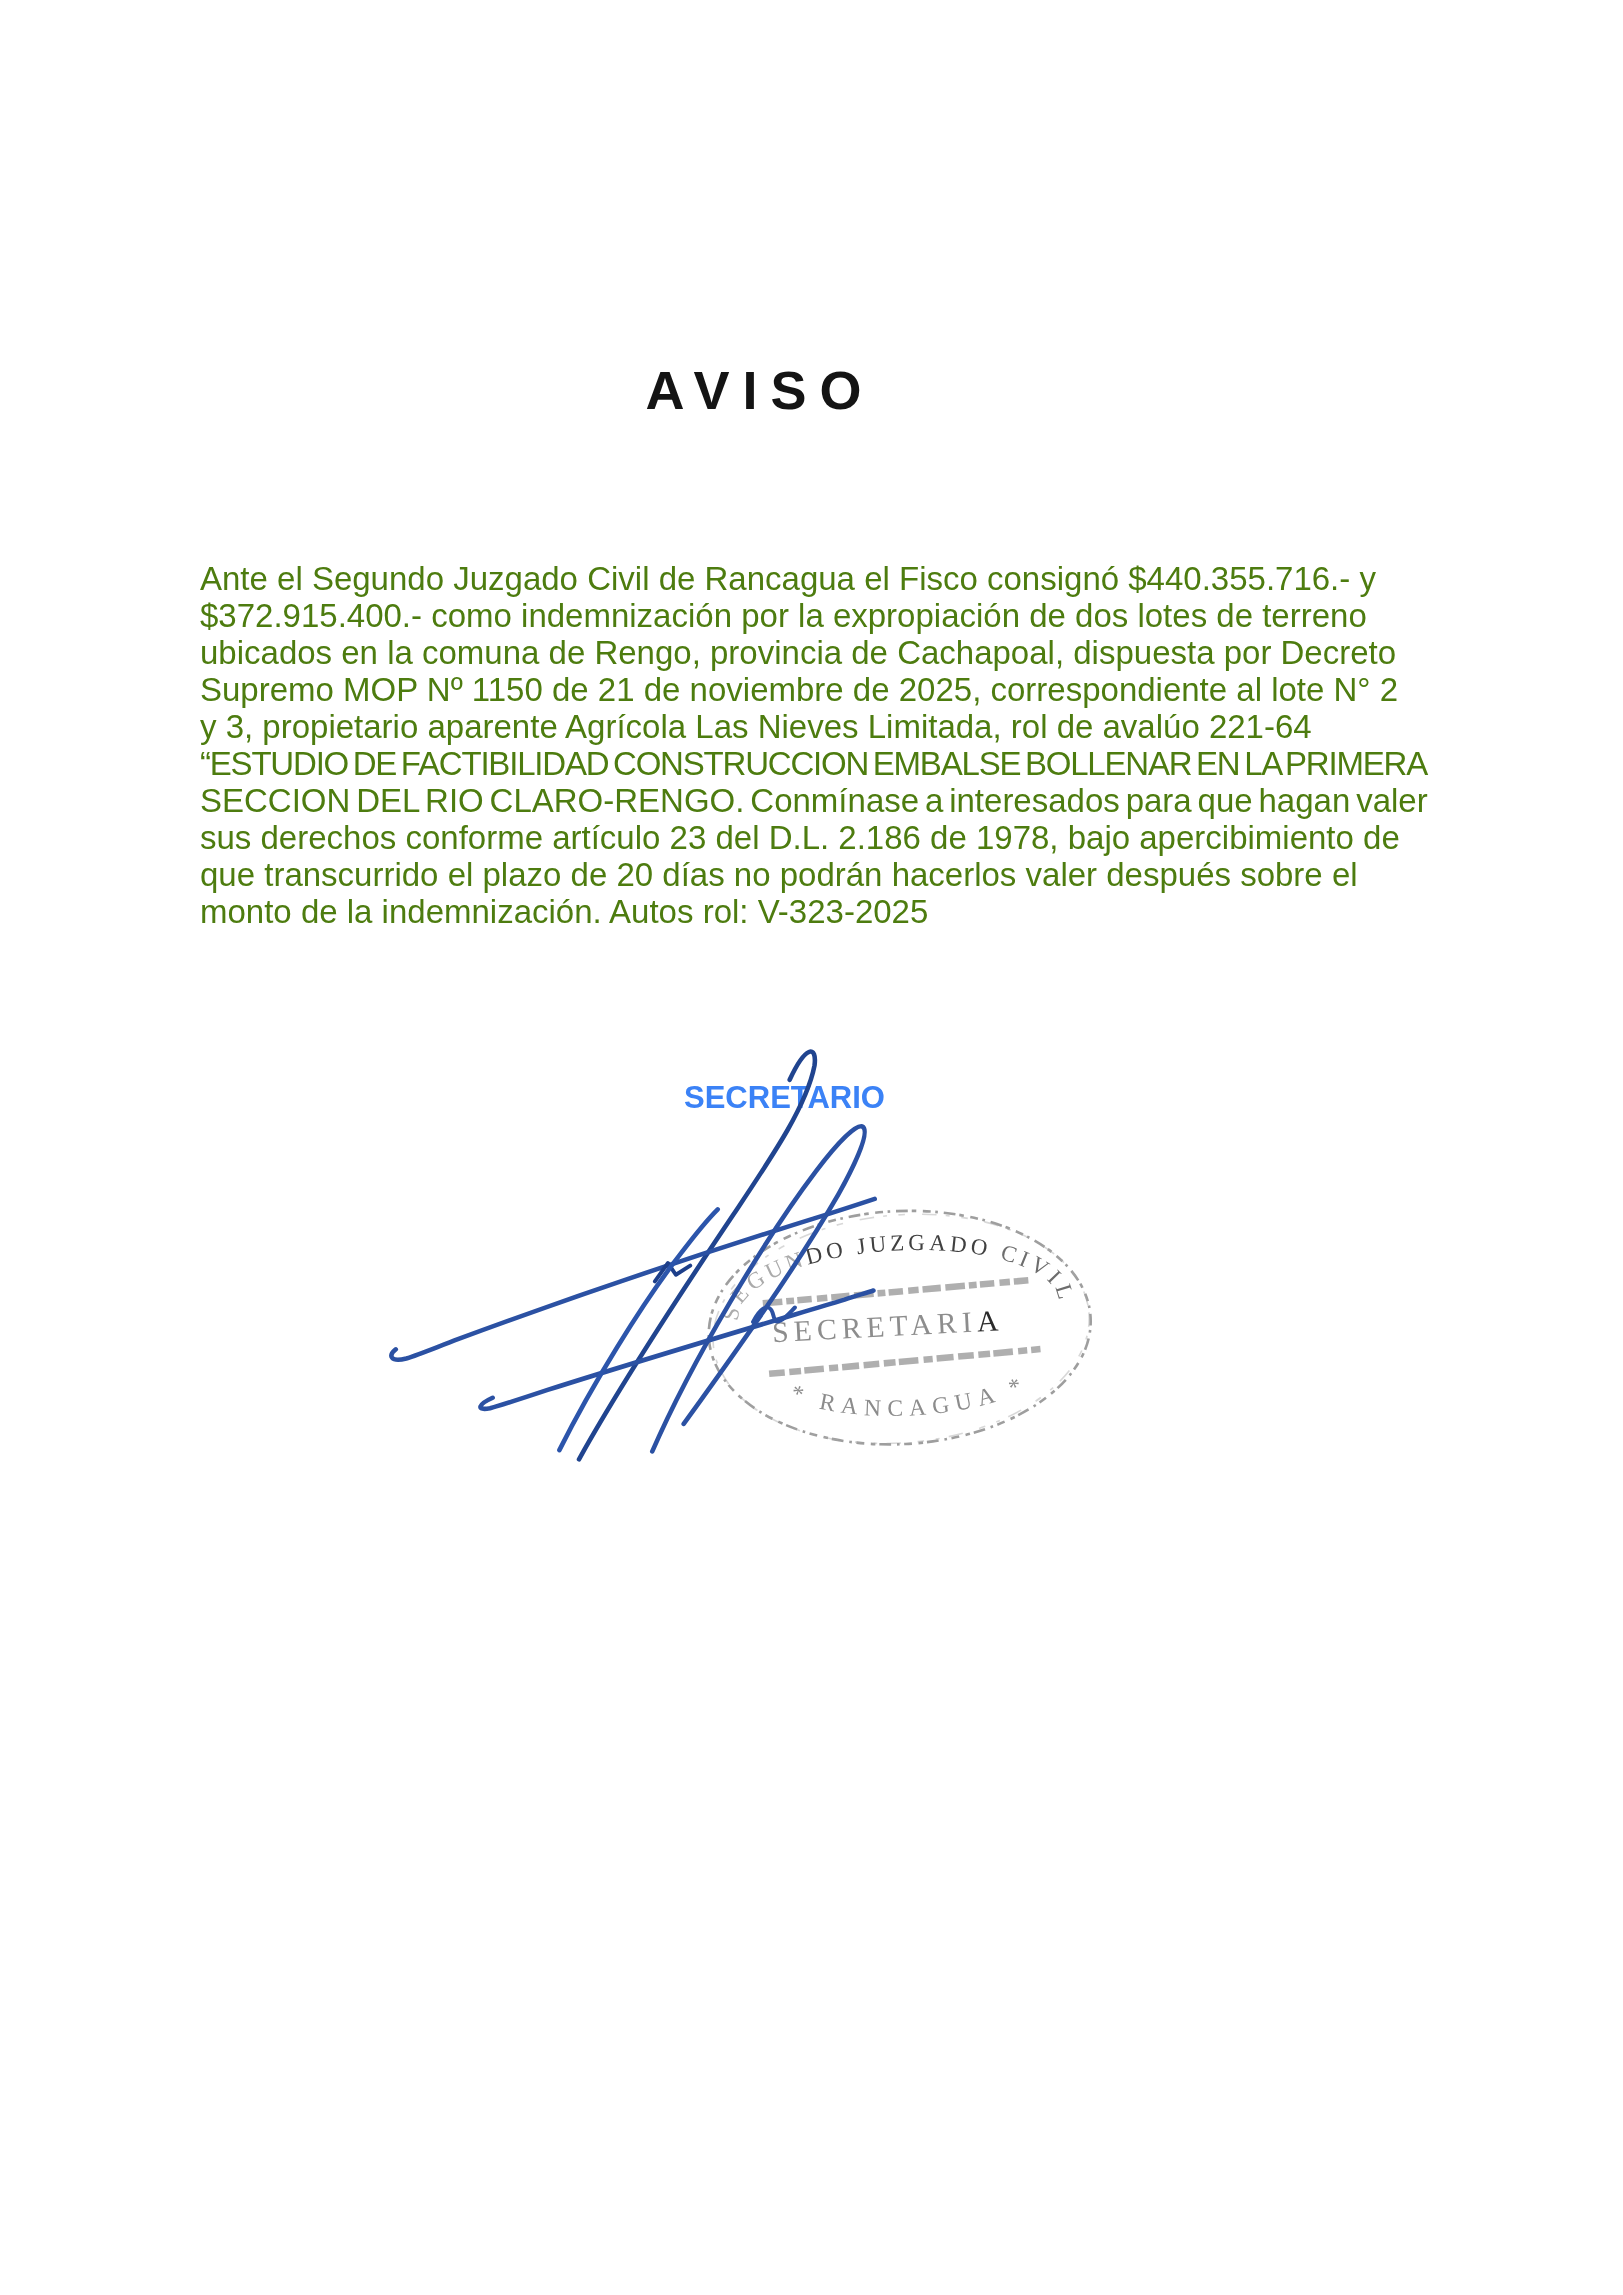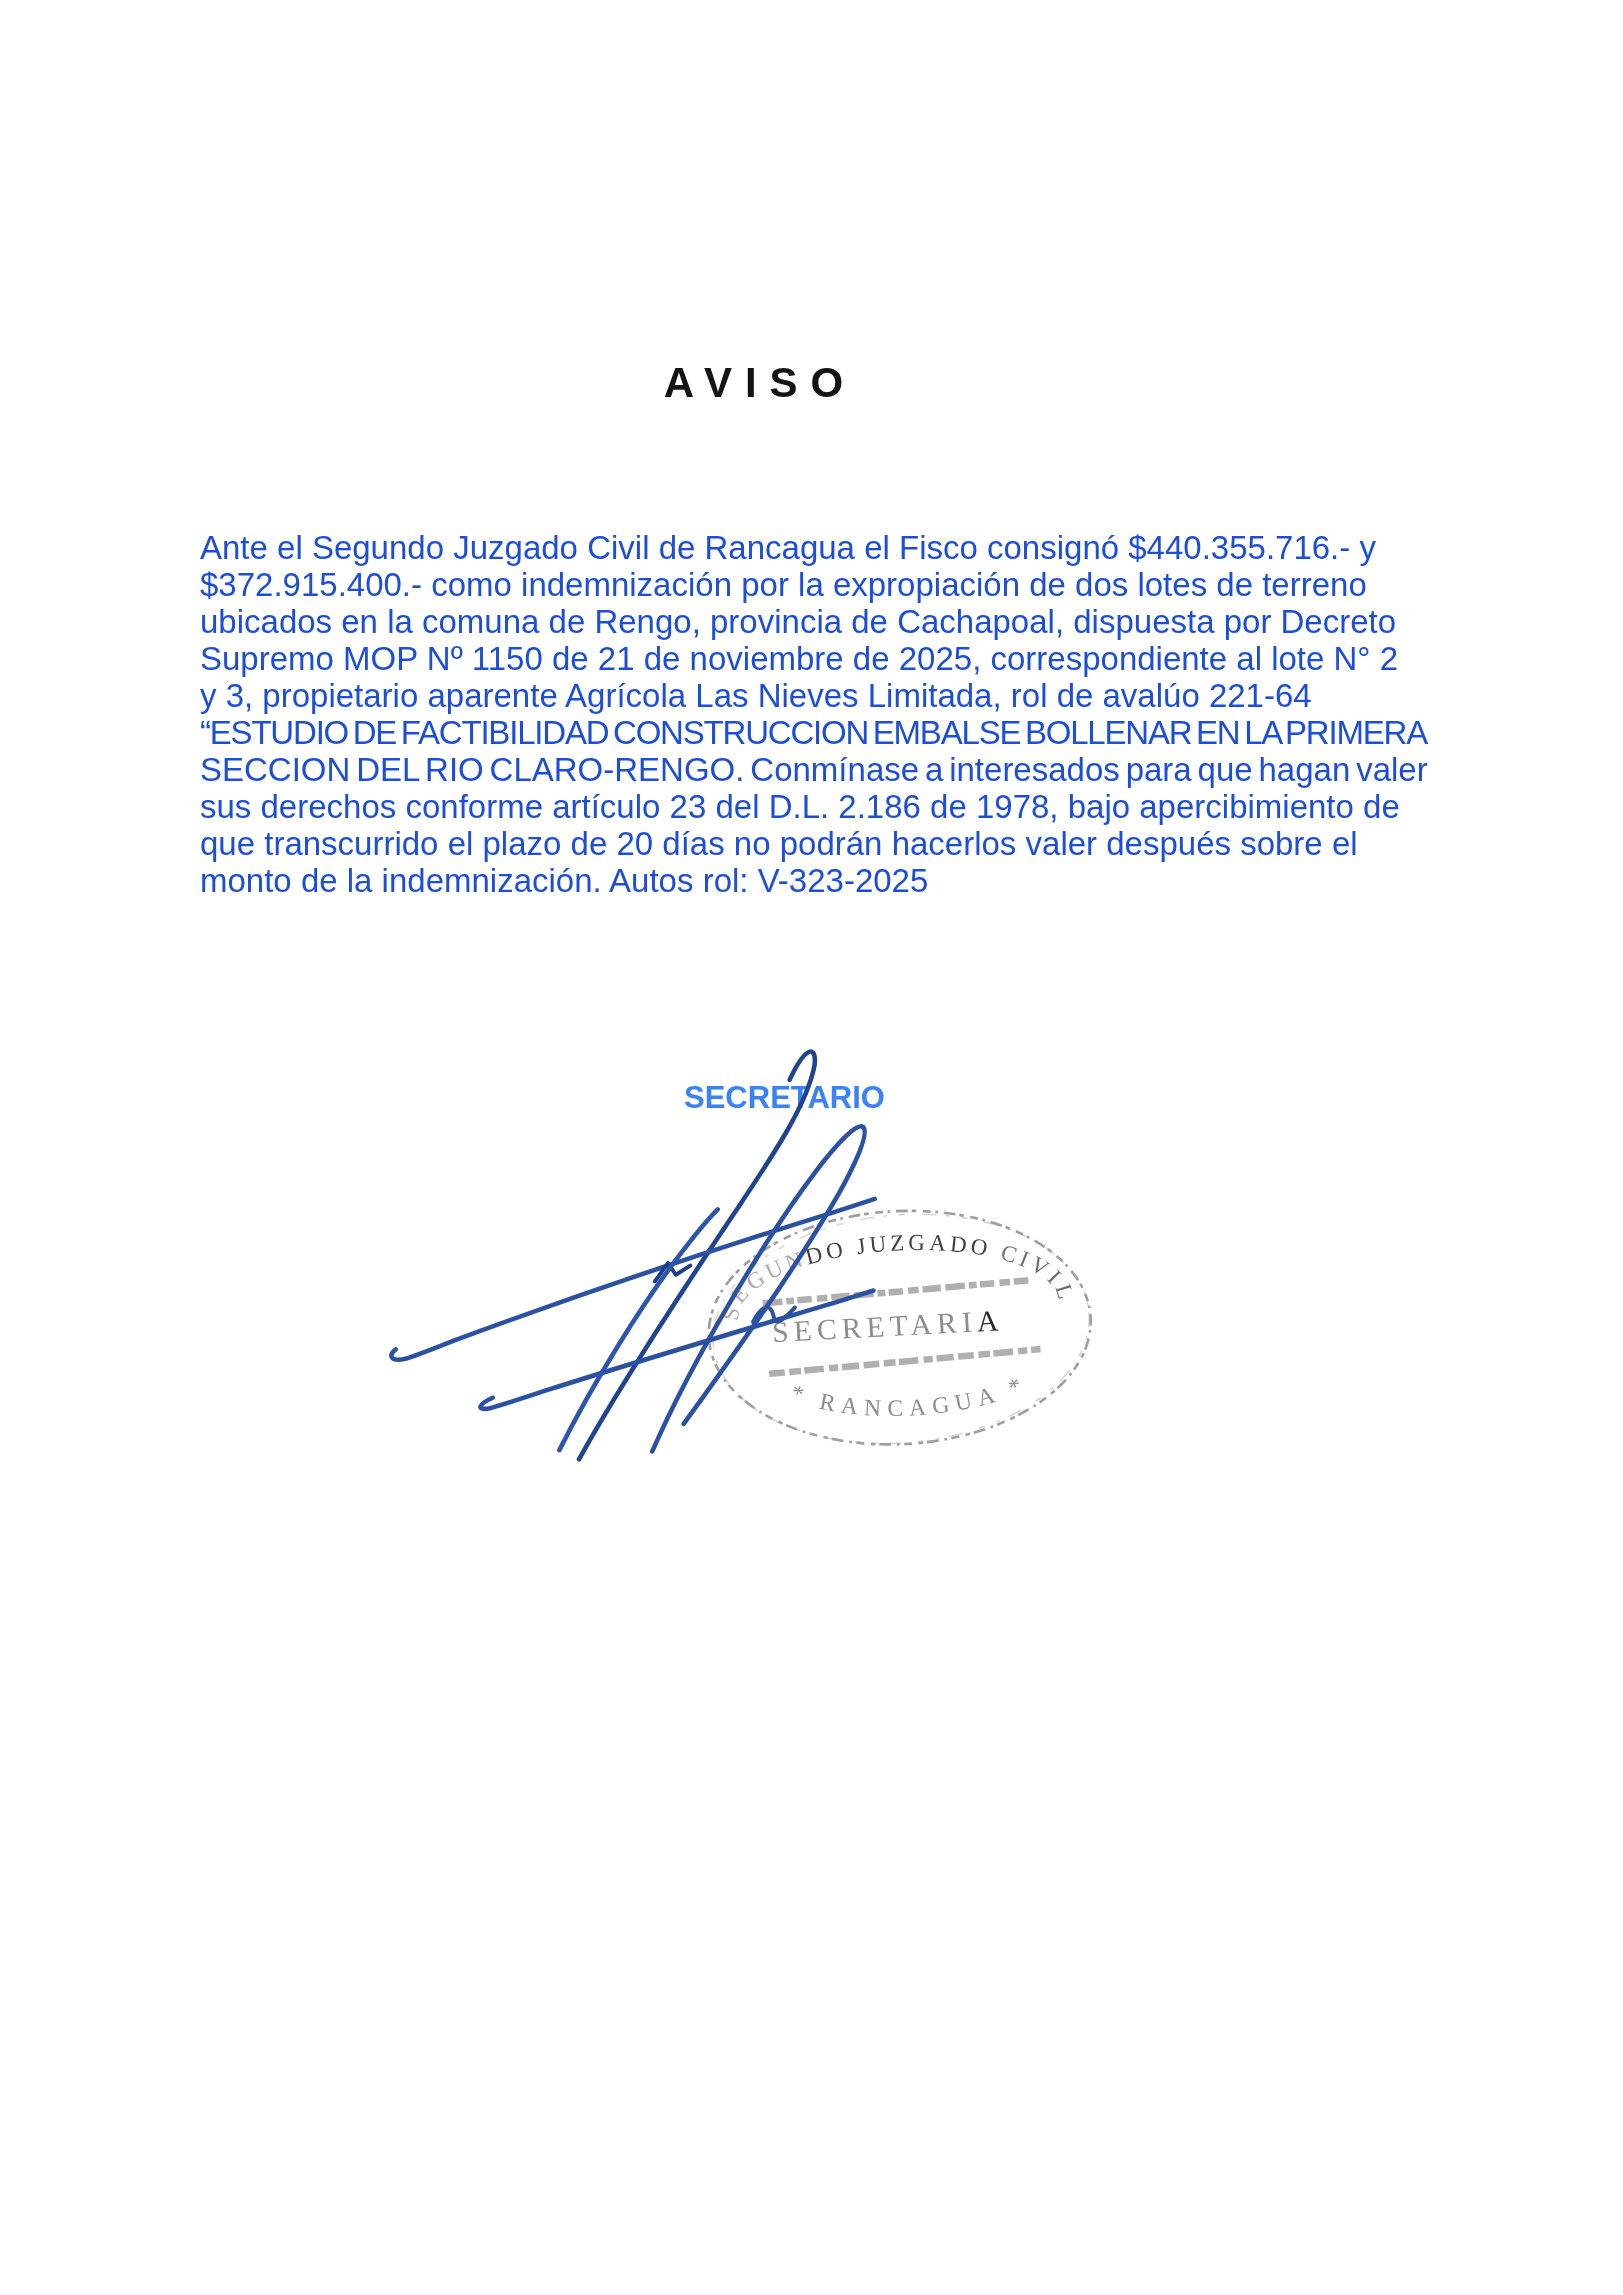--- a/index.html
+++ b/index.html
@@ -12,33 +12,33 @@
     font-family:"Liberation Sans", sans-serif;
     color:#161616;
   }
   .title{
     position:absolute;
     top:359px;
     left:0;
     width:1520px;
     margin:0;
     text-align:center;
-    font-size:42px;
+    font-size:54px;
     font-weight:bold;
     letter-spacing:13px;
     color:#141414;
   }
   .body-text{
     position:absolute;
-    top:529px;
+    top:560px;
     left:200px;
     width:1218px;
     font-size:33px;
     line-height:37px;
-    color:#1d4ed8;
+    color:#4d7c0f;
   }
   .pline{
     width:1218px;
     height:37px;
     white-space:nowrap;
   }
   .pline.last{word-spacing:normal;}
   .pline.last b{font-weight:normal;}
   .secretario{
     position:absolute;

